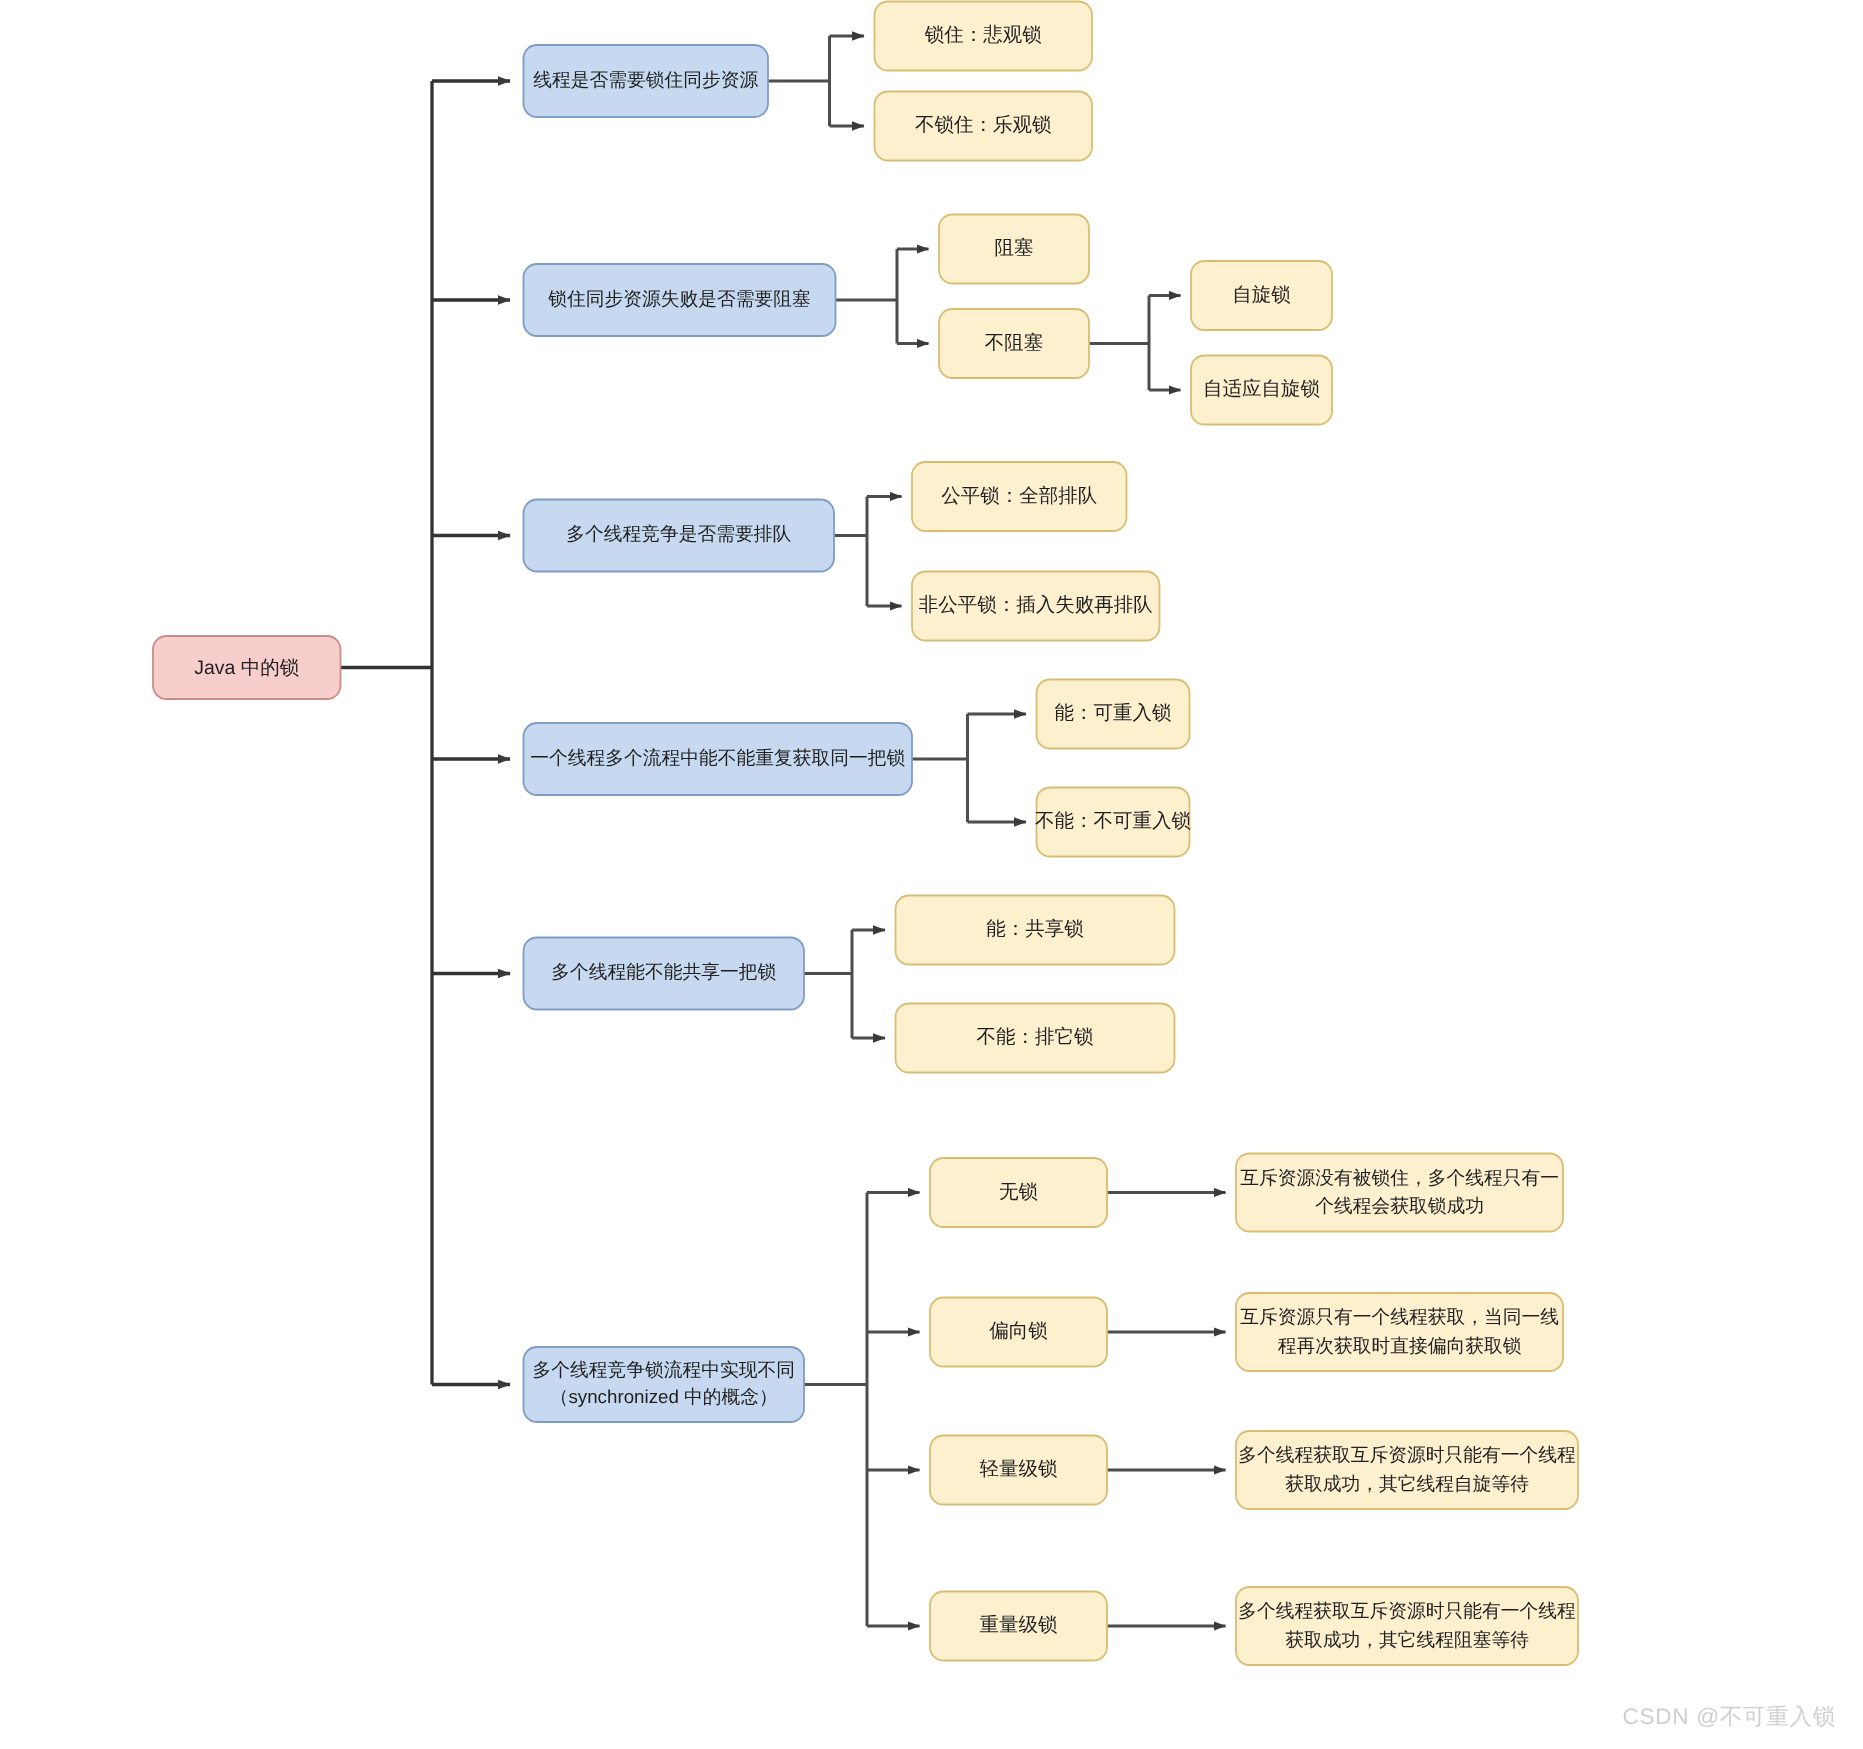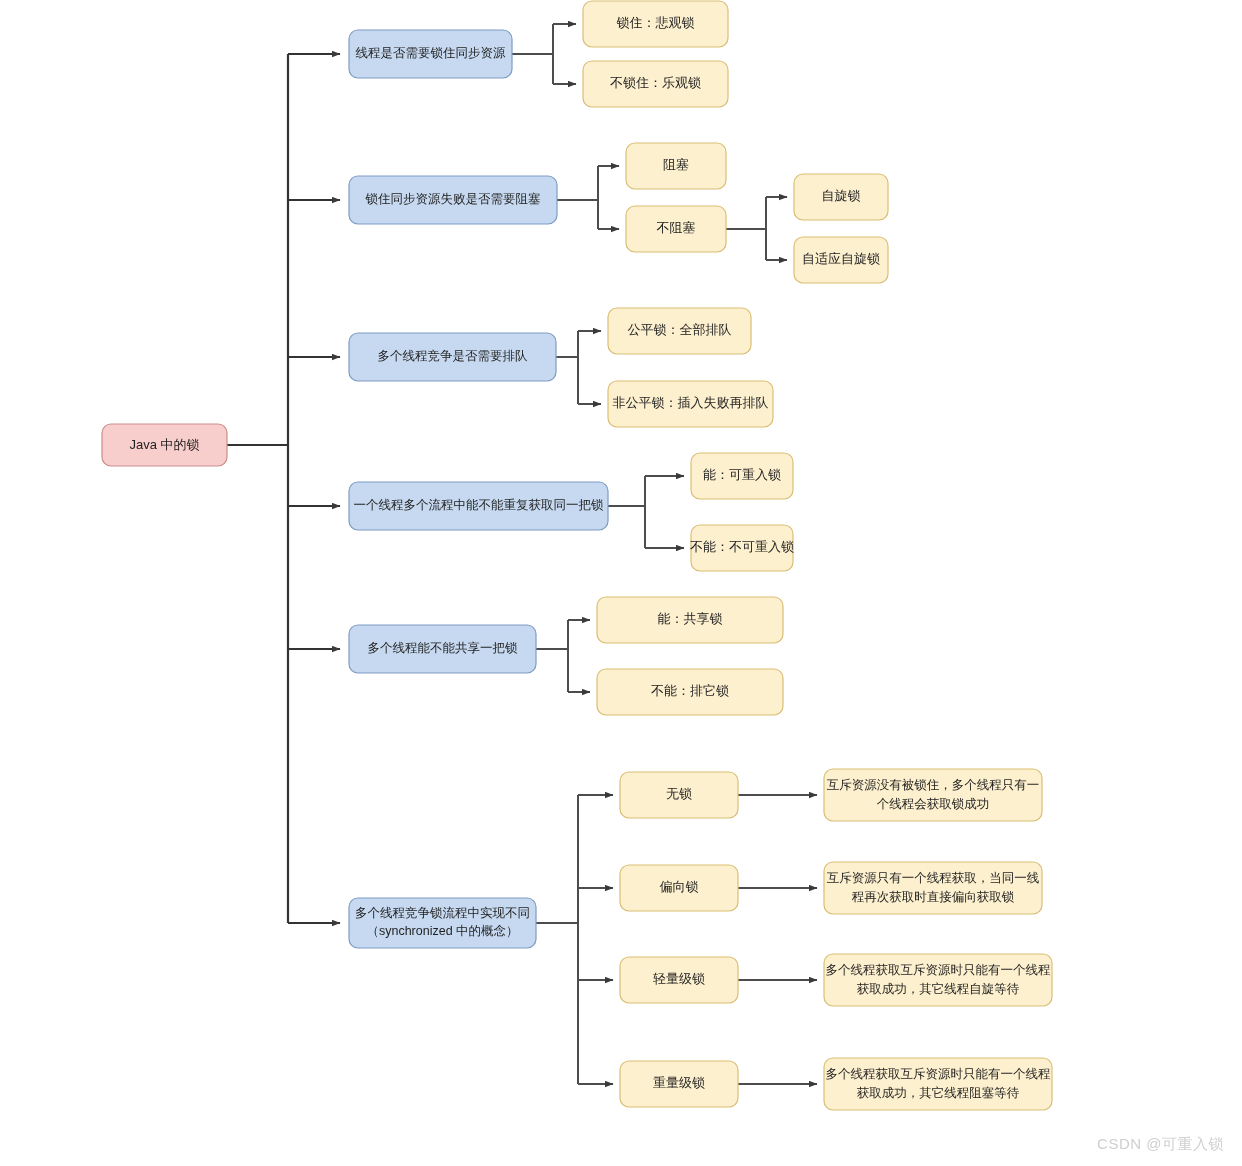--- a/index.html
+++ b/index.html
@@ -223,13 +223,13 @@
     <rect class="node-rect" x="620" y="1061" width="118" height="46" rx="9" fill="#fdf0cf" stroke="#d9be72"></rect>
     <text class="node-label" x="679" y="1084">重量级锁</text>
   </g>
   <g>
     <rect class="node-rect" x="824" y="1058" width="228" height="52" rx="9" fill="#fdf0cf" stroke="#d9be72"></rect>
     <text class="node-label small" x="938" y="1075">多个线程获取互斥资源时只能有一个线程</text>
     <text class="node-label small" x="938" y="1094">获取成功，其它线程阻塞等待</text>
   </g>
 </svg>
 
-<div class="watermark">CSDN @可重入锁</div>
+<div class="watermark">CSDN @不可重入锁</div>
 
 </body></html>

